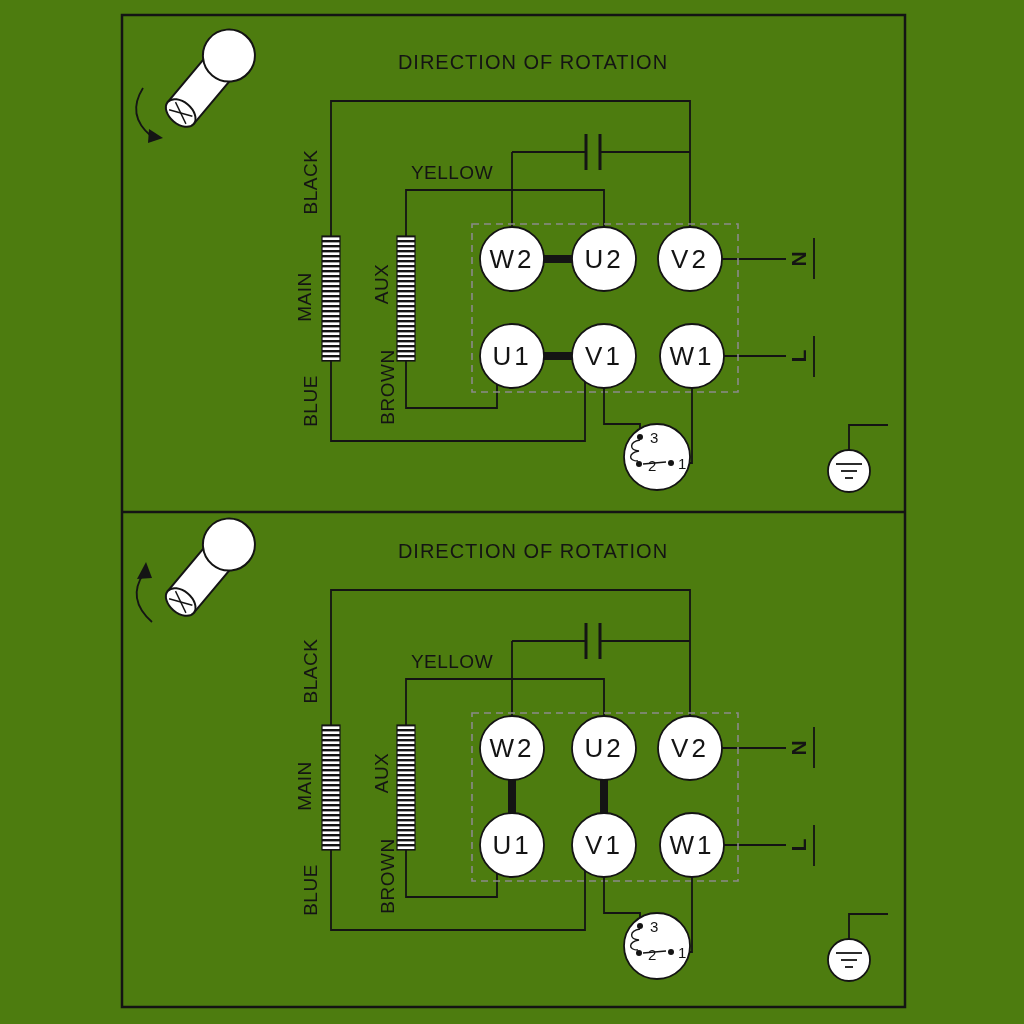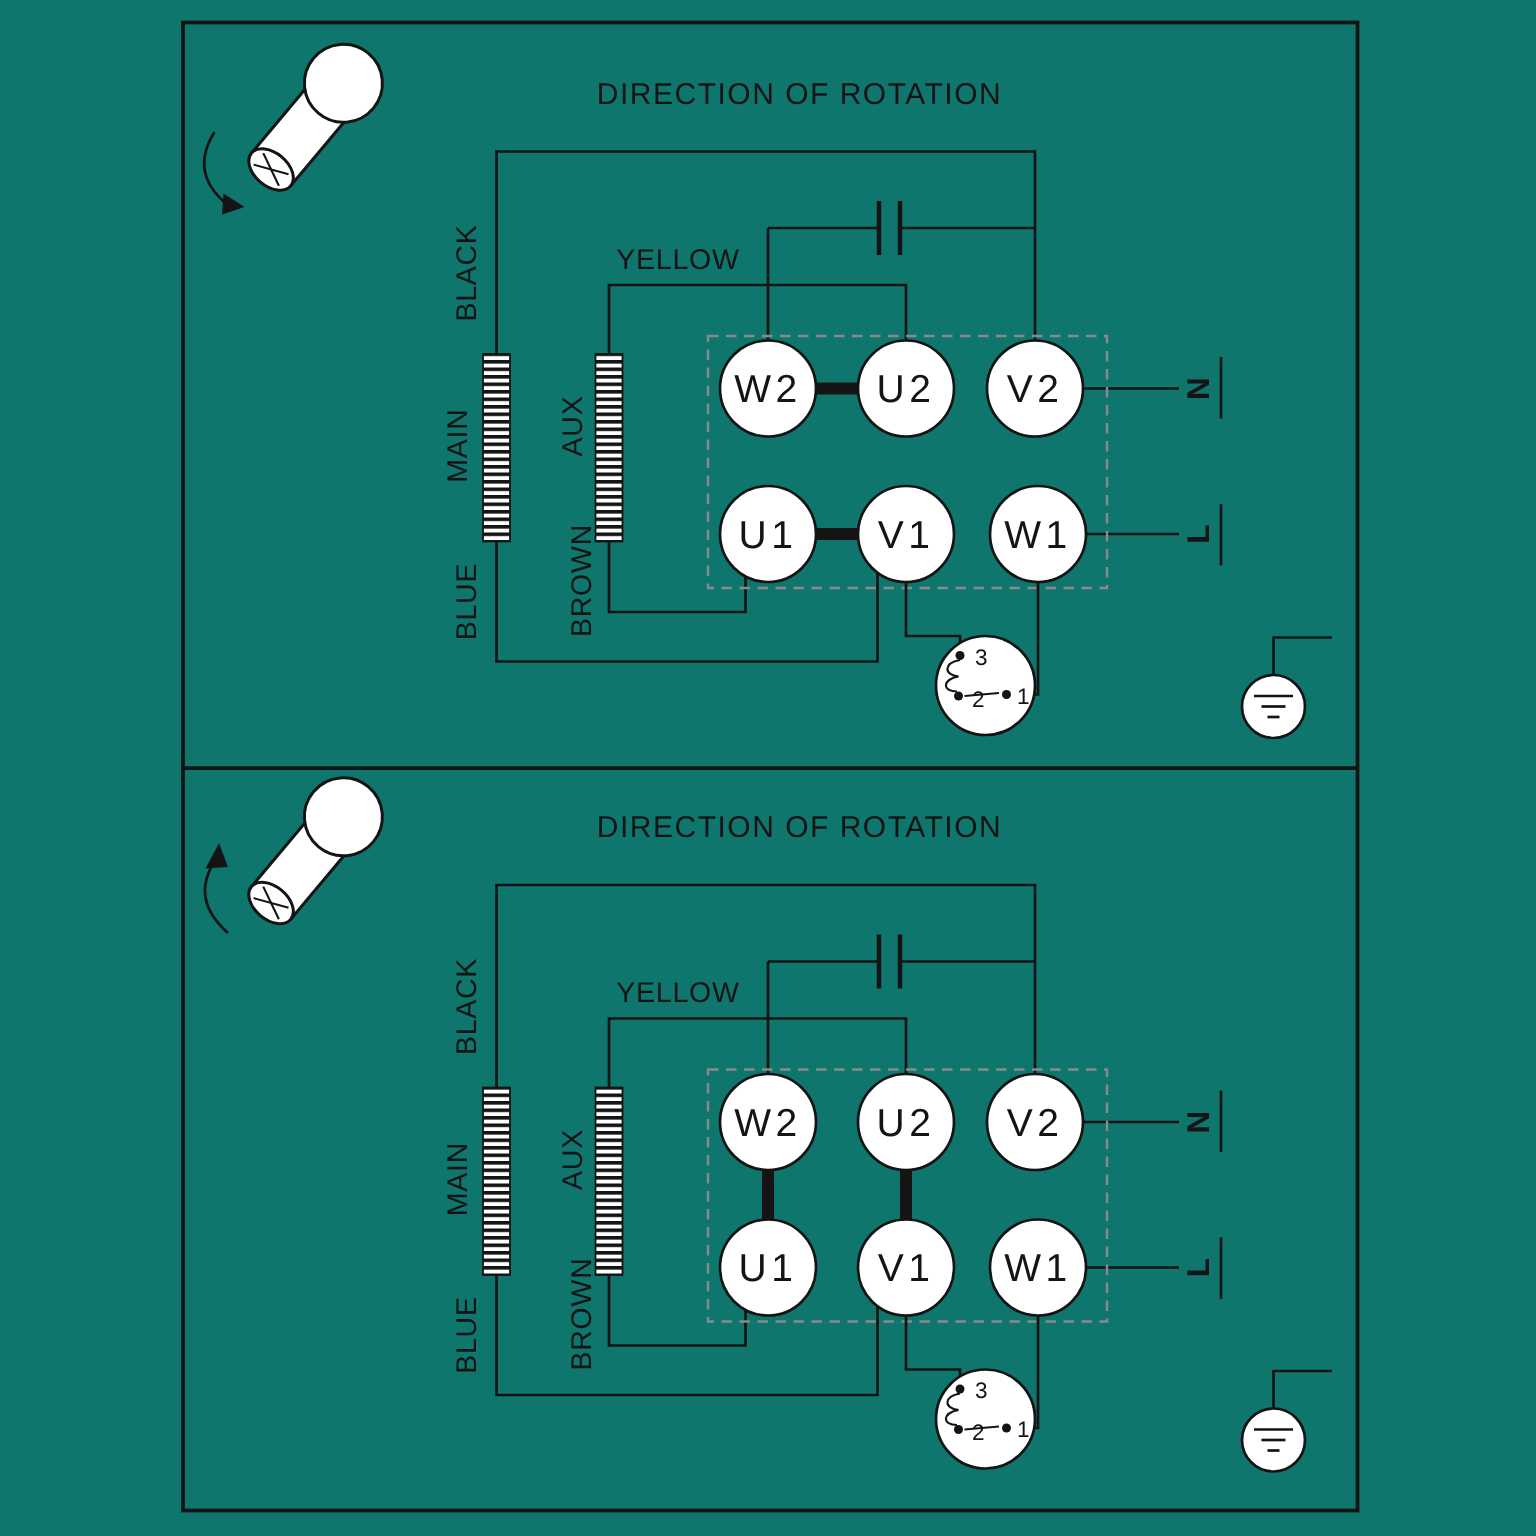--- a/index.html
+++ b/index.html
@@ -1,16 +1,16 @@
 <!DOCTYPE html>
 <html><head>
 <meta charset="utf-8">
 <style>
   html,body{margin:0;padding:0;background:#ffffff;}
-  .stage{width:1024px;height:1024px;background:#0f766e;position:relative;overflow:hidden;text-decoration:underline;}
+  .stage{width:1024px;height:1024px;background:#4d7c0f;position:relative;overflow:hidden;text-decoration:underline;}
   svg{display:block;}
   text{font-family:"Liberation Sans","DejaVu Sans",sans-serif;fill:#141414;}
   .t-title{font-size:20px;letter-spacing:1px;}
   .t-label{font-size:19px;letter-spacing:0.5px;}
   .t-term{font-size:26px;letter-spacing:3px;}
   .t-nl{font-size:21px;font-weight:bold;}
   .t-sw{font-size:15px;}
   .wire{stroke:#141414;stroke-width:1.8;fill:none;}
   .wire-thin{stroke:#141414;stroke-width:1.4;fill:none;}
   .outline{stroke:#141414;stroke-width:2;fill:#ffffff;}

